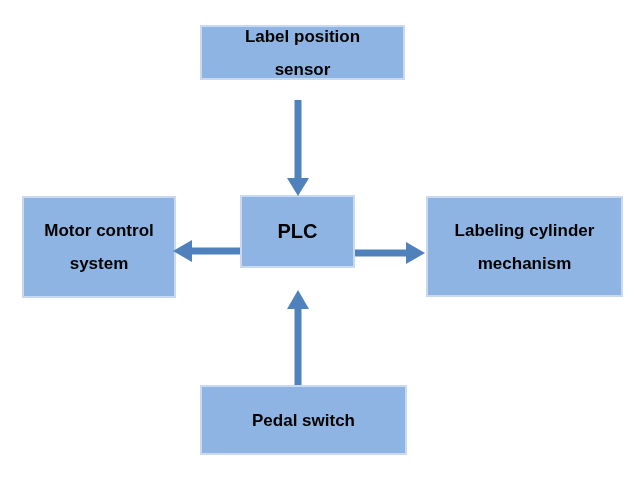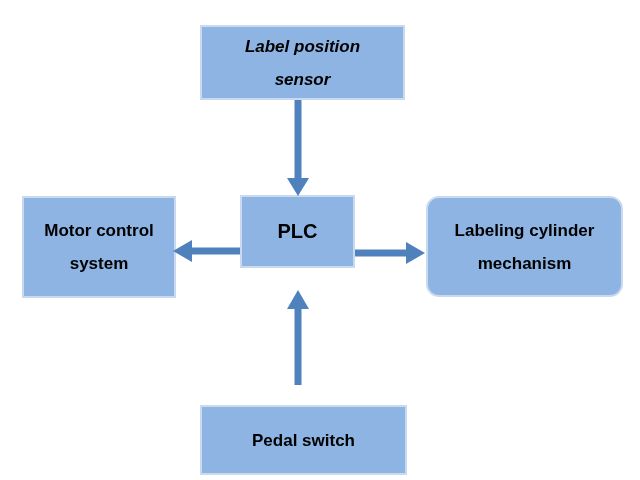--- a/index.html
+++ b/index.html
@@ -30,25 +30,25 @@
     display: flex;
     align-items: center;
     justify-content: center;
     text-align: center;
     color: var(--text);
     font-weight: 700;
     font-size: 17px;
     line-height: 33px;
   }
   .node span { display: block; padding: 0 14px; }
-  .node-sensor   { left: 200px; top: 25px;  width: 205px; height: 75px; font-style: italic;  }
+  .node-sensor   { left: 200px; top: 25px;  width: 205px; height: 55px;  }
   .node-motor    { left: 22px;  top: 196px; width: 154px; height: 102px; }
   .node-plc      { left: 240px; top: 195px; width: 115px; height: 73px; font-size: 20px; }
-  .node-cylinder { left: 426px; top: 196px; width: 197px; height: 101px; border-radius: 13px; }
-  .node-pedal    { left: 200px; top: 385px; width: 207px; height: 70px; margin-top: 20px;  }
+  .node-cylinder { left: 426px; top: 196px; width: 197px; height: 101px; }
+  .node-pedal    { left: 200px; top: 385px; width: 207px; height: 70px;  }
   .arrows {
     position: absolute;
     left: 0; top: 0;
     width: 640px;
     height: 480px;
     pointer-events: none;
   }
   .arrows rect, .arrows polygon { fill: var(--arrow); }
 </style>
 </head>

